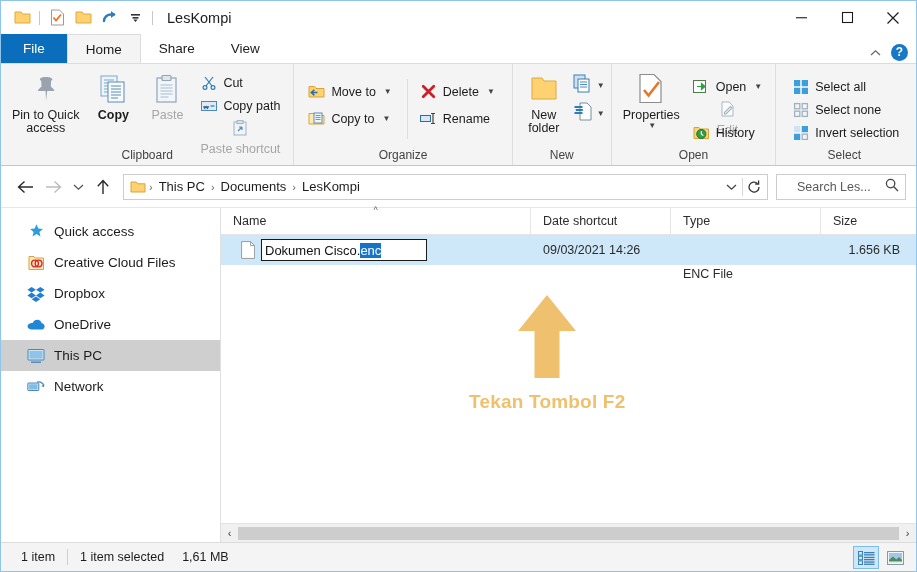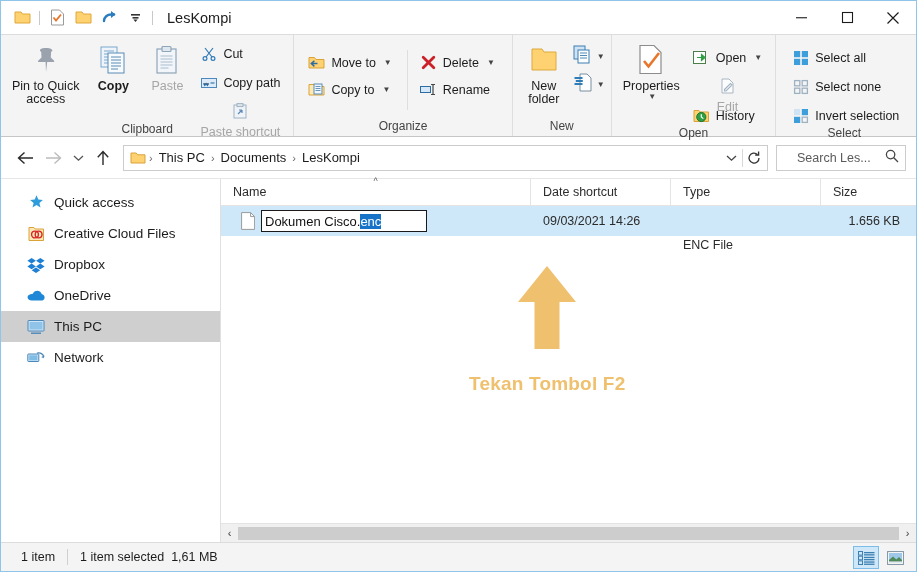--- a/index.html
+++ b/index.html
@@ -106,21 +106,21 @@
     display: flex; flex-direction: column; align-items: center;
     justify-content: flex-start;
     padding: 4px 7px 0 7px; width: auto; min-width: 54px;
   }
   .big-btn .bicon { height: 36px; display:flex; align-items:center; }
   .big-btn .blabel {
     font-size: 12.5px; color: #1c1c1c; text-align: center;
     line-height: 13px; margin-top: 2px; white-space: pre-line;
   }
   .big-btn.disabled .blabel { color: #a6a6a6; }
-  .small-col { display: flex; flex-direction: column; padding: 5px 4px 0 4px; gap: 8px; }
+  .small-col { display: flex; flex-direction: column; padding: 5px 4px 0 4px; gap: 2px; }
   .small-btn {
     display: flex; align-items: center; gap: 6px;
     padding: 1px 5px 1px 2px; height: 21px;
     font-size: 12.5px; color: #1c1c1c; white-space: nowrap;
   }
   .small-btn.disabled { color: #a6a6a6; flex-direction: column; }
   .small-btn .sicon { width: 17px; height: 17px; display:flex; align-items:center; justify-content:center; flex:0 0 17px;}
   .caret { font-size: 8px; color: #444; margin-left: 2px; }
   .tiny-col { display:flex; flex-direction: column; gap:5px; padding: 7px 2px 0 2px; }
   .tiny-btn { display:flex; align-items:center; gap:2px; }
@@ -240,21 +240,21 @@
 
   
   .annot {
     position: absolute;
     left: 248px; top: 60px;
     display: flex; flex-direction: column; align-items: center;
     pointer-events: none;
   }
   .annot-text {
     font-size: 19px; font-weight: bold; letter-spacing: 0.2px;
-    margin-top: 20px; white-space: nowrap;
+    margin-top: 9px; white-space: nowrap;
   }
 
   
   .hscroll {
     height: 19px; flex: 0 0 19px;
     display: flex; align-items: center;
     background: #f0f0f0;
     border-top: 1px solid #e4e4e4;
   }
   .hs-arrow {
@@ -338,20 +338,34 @@
           </svg>
       </div>
       <div class="cap-btn">
         <svg width="14" height="14" viewBox="0 0 14 14">
             <path d="M1.5 1.5l11 11M12.5 1.5l-11 11" stroke="#1c1c1c" stroke-width="1.2"></path>
           </svg>
       </div>
     </div>
   </div>
 
+  <div class="tabstrip">
+    <div class="tab file">File</div>
+    <div class="tab active">Home</div>
+    <div class="tab">Share</div>
+    <div class="tab">View</div>
+    <div class="ribbon-right">
+      <div>
+        <svg width="11" height="8" viewBox="0 0 11 8">
+            <path d="M1 6l4.5-4.2L10 6" stroke="#6a6a6a" stroke-width="1.3" fill="none"></path>
+          </svg>
+      </div>
+      <div class="help-btn">?</div>
+    </div>
+  </div>
 
   <div class="ribbon">
 
     <div class="rgroup">
       <div class="rgroup-items">
         <div class="big-btn">
           <div class="bicon">
             <svg width="26" height="30" viewBox="0 0 26 30">
                 <g fill="#9aa3ad">
                   <path d="M13 3c-2.6 0-4.6 1-4.6 2.3 0 .8.7 1.3 1.3 1.6l.3 5.6-3.3 3.3c-.5.5-.3 1.2.4 1.2h7l.4 10 1.2-10h6.5c.7 0 .9-.7.4-1.2l-3.3-3.3.3-5.6c.6-.3 1.3-.8 1.3-1.6C20.6 4 18.6 3 16 3z" transform="translate(-1.5,0)"></path>
@@ -791,21 +805,21 @@
         </div>
         <div class="hs-arrow">›</div>
       </div>
     </div>
   </div>
 
   <div class="statusbar">
     <span class="st-text">1 item</span>
     <span class="st-sep"></span>
     <span class="st-text">1 item selected</span>
-    <span class="st-text" style="margin-left:7px">1,61 MB</span>
+    <span class="st-text" style="margin-left:18px">1,61 MB</span>
     <div class="view-btns">
       <div class="vbtn active">
         <svg width="17" height="14" viewBox="0 0 17 14">
             <g fill="#3c7fb1">
               <rect x="0.5" y="0.5" width="4" height="3.6" fill="none" stroke="#3c7fb1"></rect>
               <rect x="0.5" y="5.2" width="4" height="3.6" fill="none" stroke="#3c7fb1"></rect>
               <rect x="0.5" y="9.9" width="4" height="3.6" fill="none" stroke="#3c7fb1"></rect>
               <rect x="6" y="1" width="10.5" height="1.3"></rect>
               <rect x="6" y="3.2" width="10.5" height="1.3"></rect>
               <rect x="6" y="5.8" width="10.5" height="1.3"></rect>

